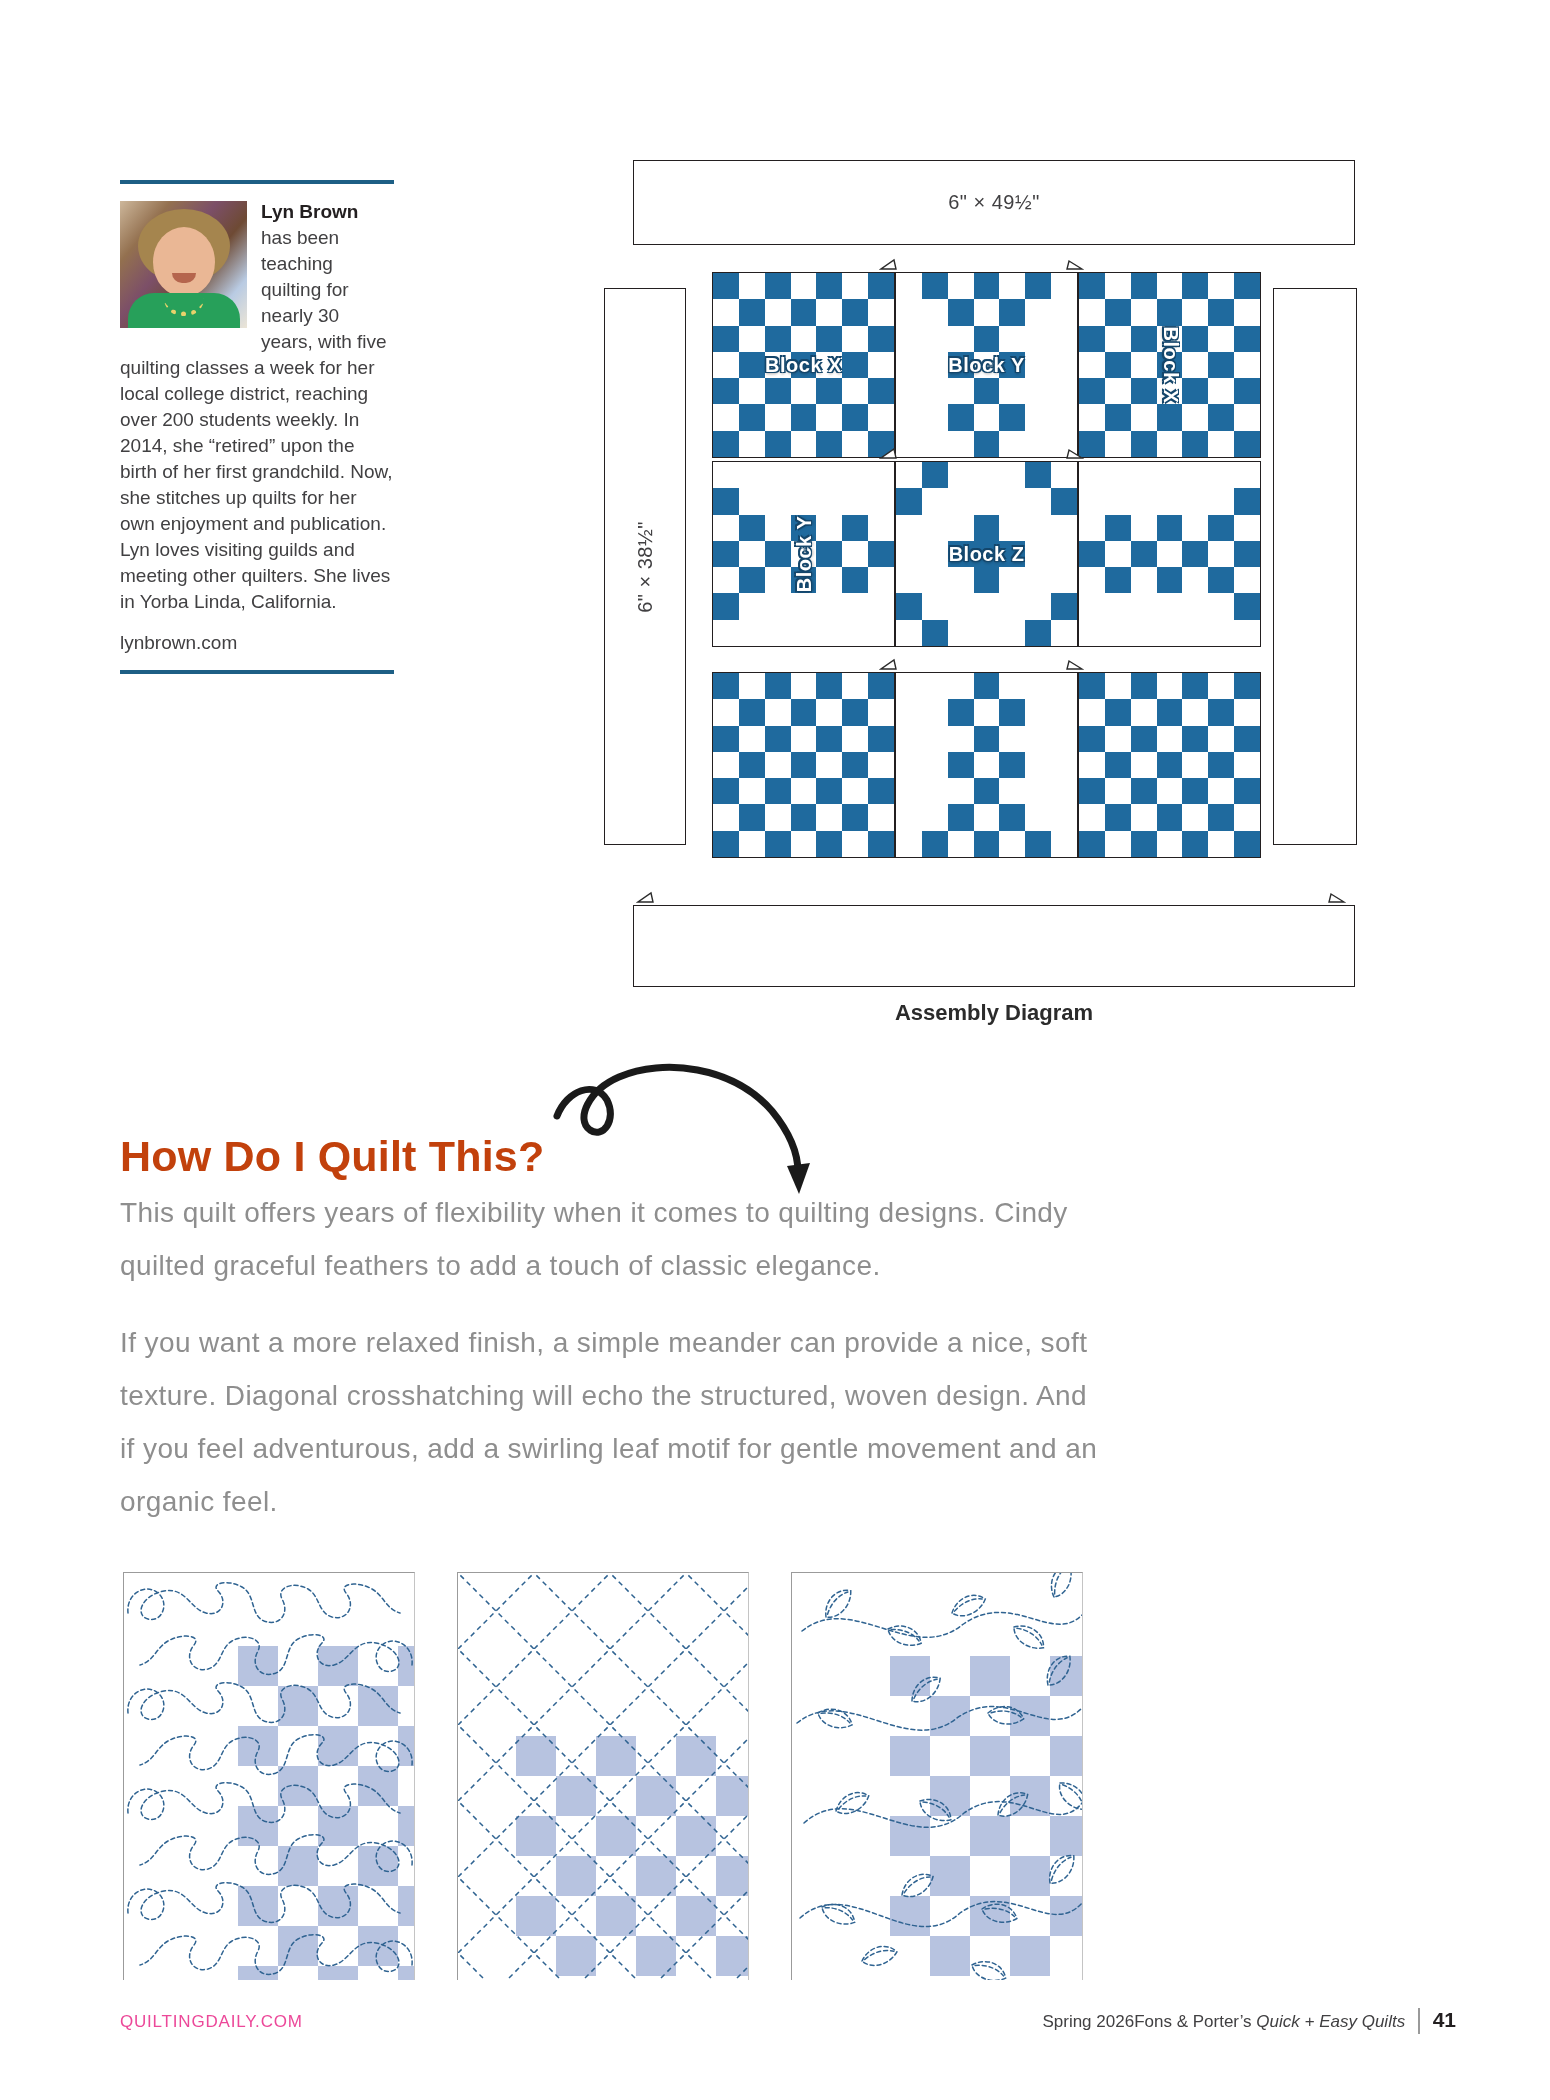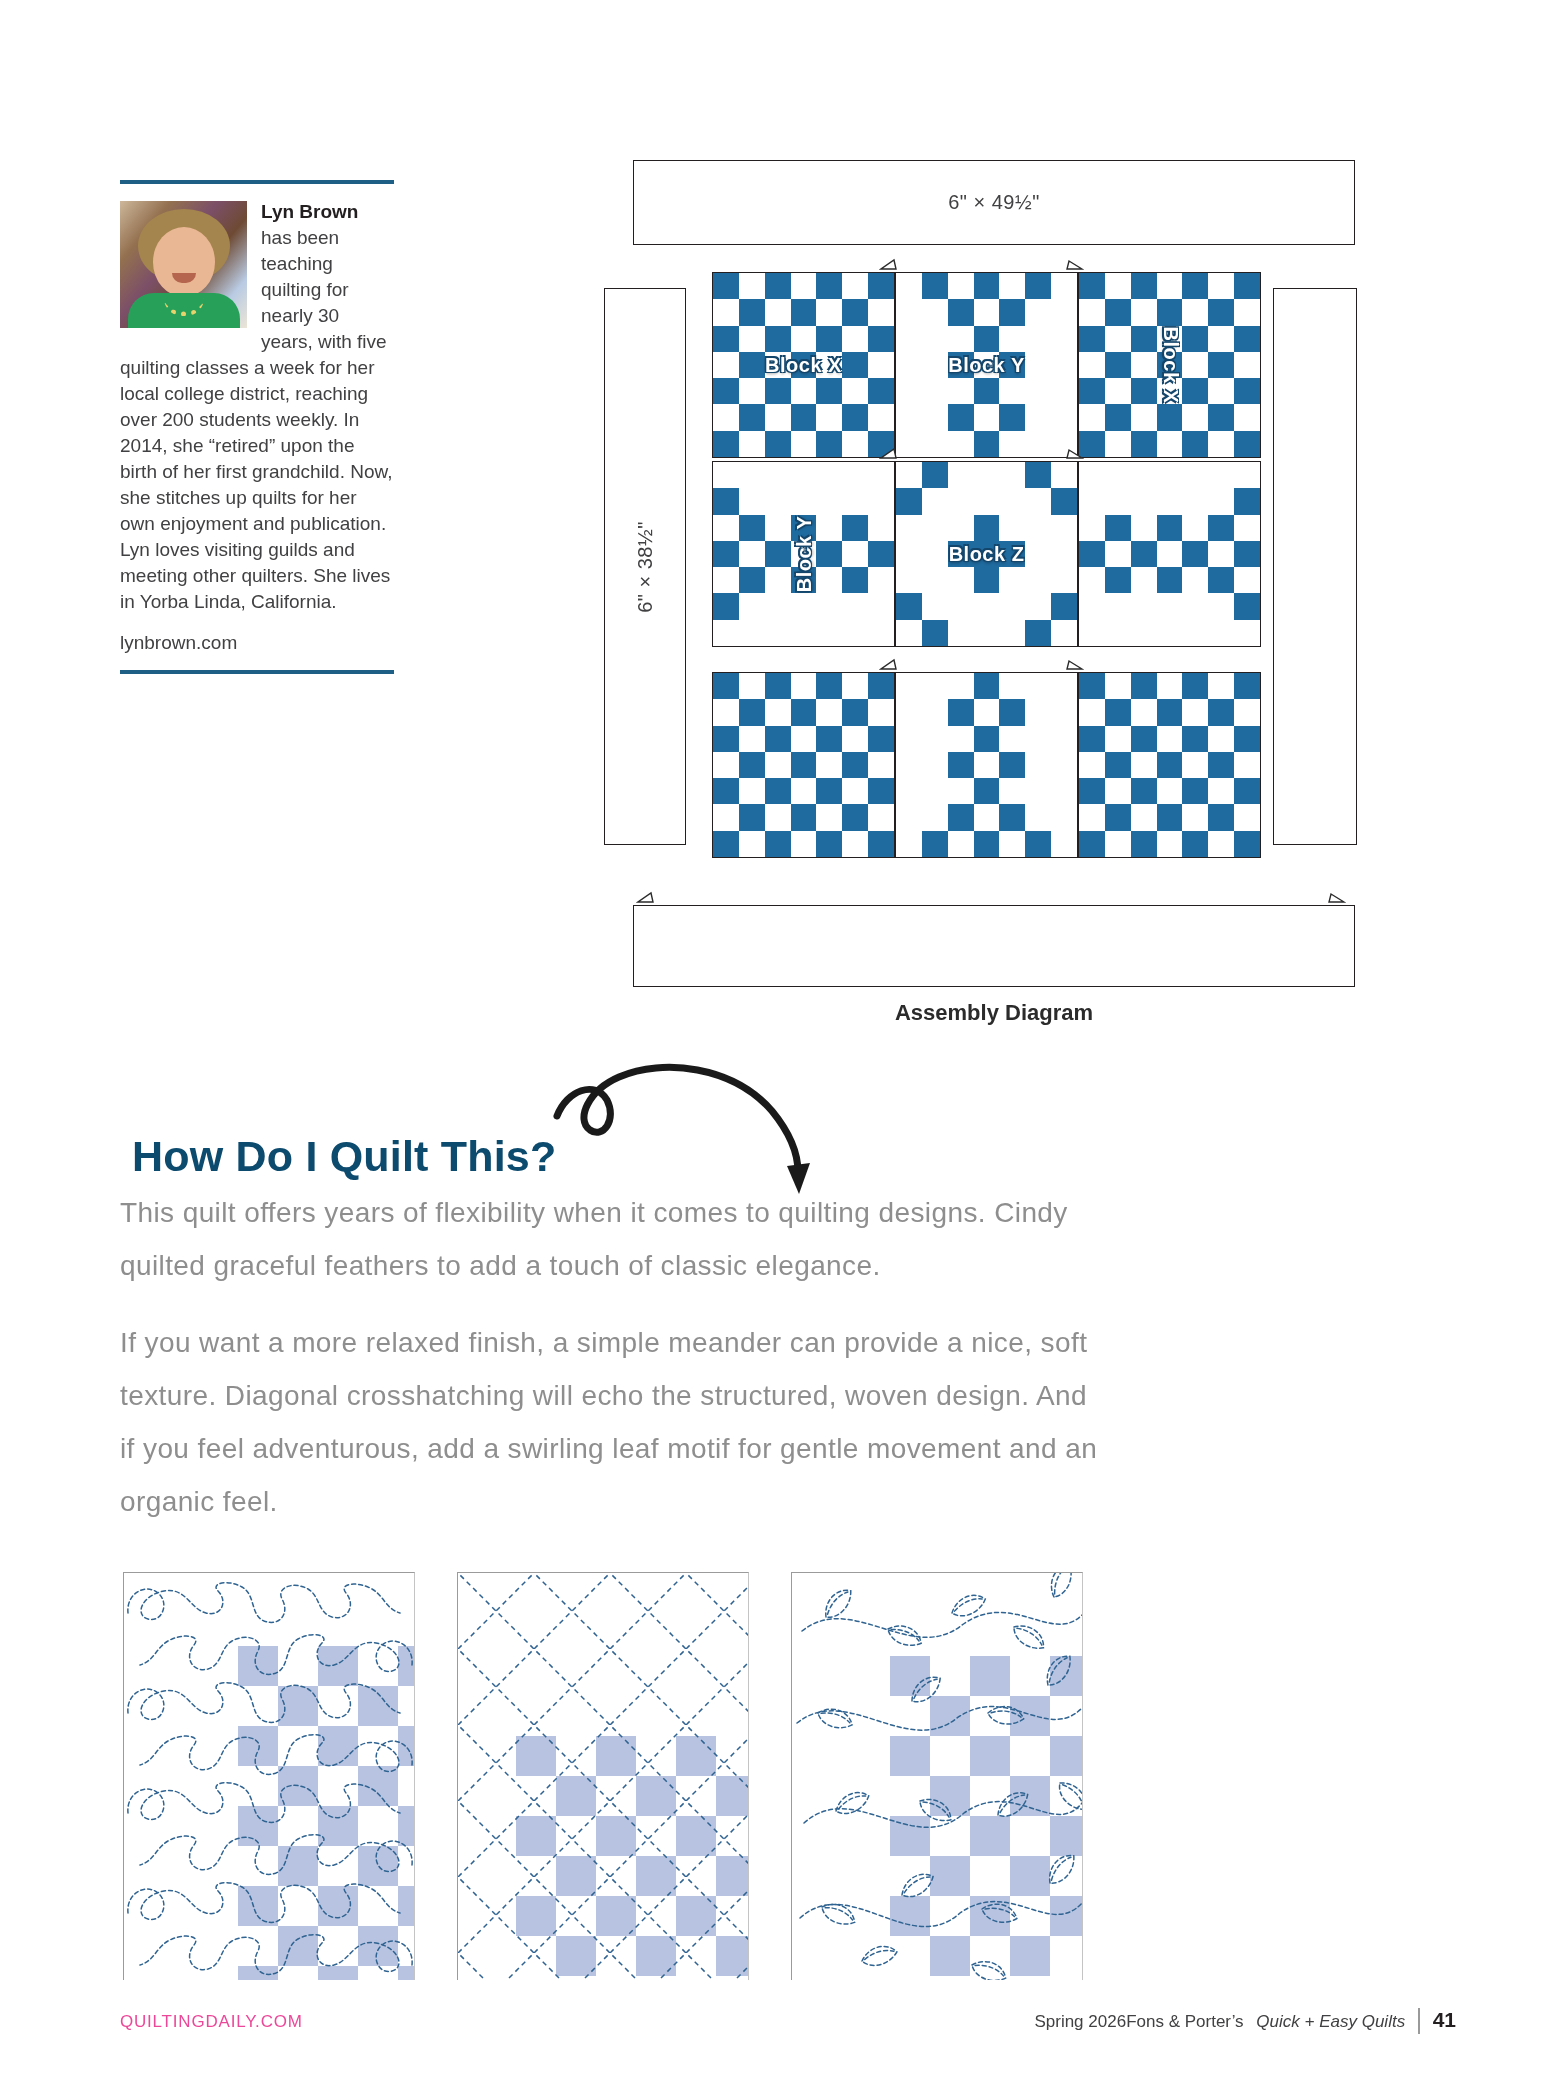--- a/index.html
+++ b/index.html
@@ -40,38 +40,38 @@
   .blabel{position:absolute;left:50%;top:50%;white-space:nowrap;font-size:20px;font-weight:800;color:#fff;letter-spacing:.5px;
           text-shadow:-1.5px -1.5px 0 #14466b,1.5px -1.5px 0 #14466b,-1.5px 1.5px 0 #14466b,1.5px 1.5px 0 #14466b,0 2px 3px rgba(0,0,0,.35);}
   .blabel.h{transform:translate(-50%,-50%);}
   .blabel.v{transform:translate(-50%,-50%) rotate(90deg);}
   .blabel.vccw{transform:translate(-50%,-50%) rotate(-90deg);}
   .pressflag{position:absolute;width:20px;height:14px;}
   .caption{position:absolute;left:33px;top:850px;width:722px;text-align:center;
            font-size:22px;font-weight:bold;color:#2b2b2b;}
 
   
-  .howto-head{position:absolute;left:132px;top:1132px;font-size:43px;font-weight:bold;color:#0c4a6e;letter-spacing:.2px;}
+  .howto-head{position:absolute;left:120px;top:1132px;font-size:43px;font-weight:bold;color:#c2410c;letter-spacing:.2px;}
   .howto-body{position:absolute;left:120px;top:1186px;width:1260px;}
   .howto-body p{margin:0 0 24px 0;font-size:28px;line-height:53px;color:#8e8e8e;letter-spacing:.4px;white-space:pre-line;}
   .swirl-arrow{position:absolute;left:545px;top:1042px;}
 
   
   .panel{position:absolute;top:1572px;width:292px;height:408px;overflow:hidden;background:#fff;
          border-top:1px solid #9b9b9b;border-left:1px solid #9b9b9b;border-right:1px solid #c4c4c4;box-sizing:border-box;}
   .panel.p1{left:123px;}  .panel.p2{left:457px;}  .panel.p3{left:791px;}
   .gcell{position:absolute;background:#b7c3e0;}
   .panel svg{position:absolute;left:0;top:0;}
 
   
   .footer{position:absolute;left:120px;top:2008px;width:1336px;display:flex;justify-content:space-between;align-items:baseline;}
   .f-left{font-size:17px;letter-spacing:.8px;color:#ec4899;}
   .f-right{display:flex;align-items:baseline;font-size:17px;color:#414042;}
   .f-issue{}
-  .f-pub i{font-style:italic;margin-left:8px;}
+  .f-pub i{font-style:italic;}
   .f-div{width:1.5px;height:26px;background:#9a9a9a;align-self:center;margin:0 13px;}
   .f-page{font-size:21px;font-weight:bold;color:#231f20;}
 </style>
 </head>
 <body>
 
 <div class="page">
 
   <div class="bio">
     <div class="rule top"></div>

